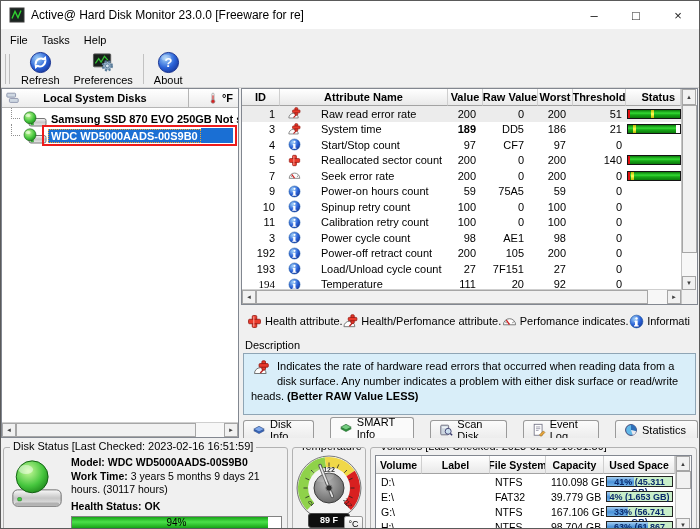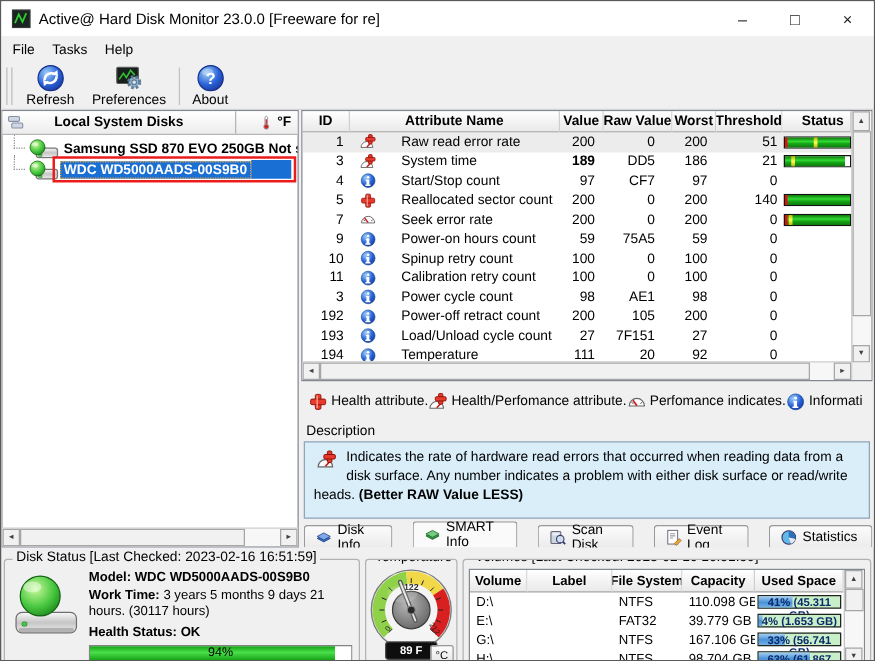--- a/index.html
+++ b/index.html
@@ -483,21 +483,21 @@
                     </svg></span>
                   <span>Load/Unload cycle count</span>
                 </span>
                 <span class="s-cell s-num" style="width: 35px; padding-right: 7px;">27</span>
                 <span class="s-cell s-num" style="width: 55px; padding-right: 14px;">7F151</span>
                 <span class="s-cell s-num" style="width: 35px; padding-right: 7px;">27</span>
                 <span class="s-cell s-num" style="width: 53px; padding-right: 4px;">0</span>
                 <span class="s-cell status-cell" style="width: 58px; flex: 1 1 0%;"></span>
               </div>
               <div class="s-row">
-                <span class="s-cell s-id" style="width: 38px;">194</span>
+                <span class="s-cell s-id" style="width: 38px; font-family: Liberation Serif, serif;">194</span>
                 <span class="s-cell s-name" style="width: 168px;">
                   <span class="aicon"><svg viewBox="0 0 16 16" width="100%" height="100%">
                       <circle cx="8" cy="8" r="6.8" fill="url(#bluorb)" stroke="#0d4c9c" stroke-width="0.6"></circle>
                       <circle cx="8" cy="4.7" r="1.3" fill="#fff"></circle>
                       <path d="M6.4 7 h2.8 v4.9 h1.1 v1.3 H5.3 v-1.3 h1.1 V8.3 h-1 Z" fill="#fff"></path>
                     </svg></span>
                   <span>Temperature</span>
                 </span>
                 <span class="s-cell s-num" style="width: 35px; padding-right: 7px;">111</span>
                 <span class="s-cell s-num" style="width: 55px; padding-right: 14px;">20</span>

